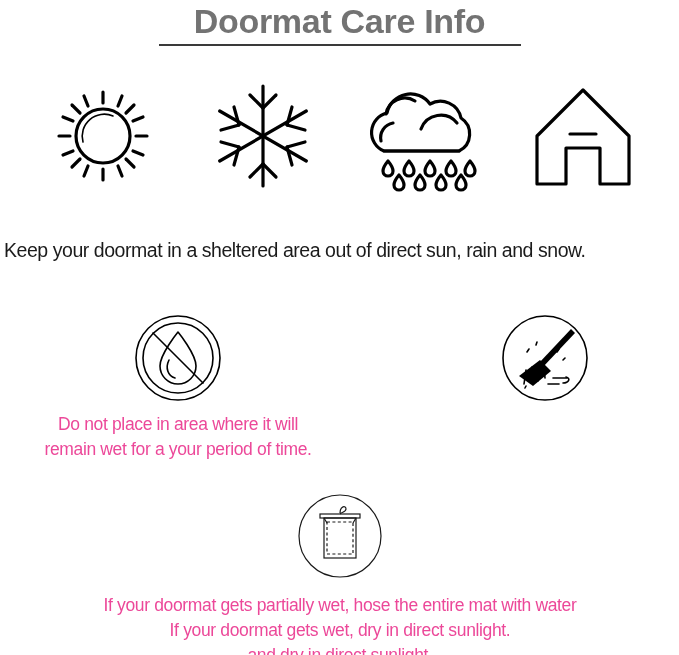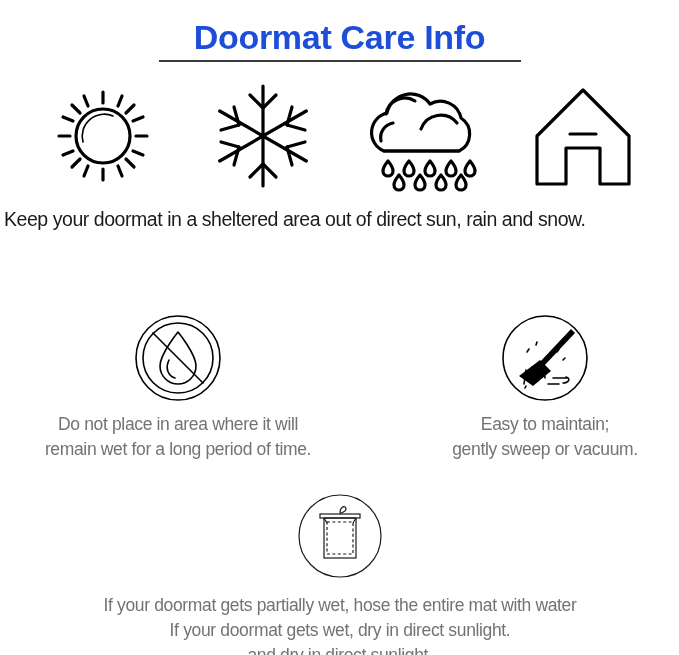--- a/index.html
+++ b/index.html
@@ -23,22 +23,22 @@
     left: 0;
     width: 679px;
     text-align: center;
   }
   .title {
     font-family: "Liberation Sans", sans-serif;
     font-weight: bold;
     font-size: 34px;
     line-height: 40px;
     letter-spacing: -0.3px;
-    color: #1d4ed8;
-    padding-top: 17px;
+    color: #737373;
+    padding-top: 1px;
   }
   .title-rule {
     width: 362px;
     height: 2px;
     background: #3a3a3a;
     margin: 3px auto 0 auto;
   }
 
   
   .icon-row {
@@ -56,21 +56,21 @@
   }
   .icon-cell svg { display: block; margin: 0 auto; overflow: visible; }
   .c1 { left: 23px; }
   .c2 { left: 183px; }
   .c3 { left: 343px; }
   .c4 { left: 503px; }
 
   
   .intro {
     position: absolute;
-    top: 204px;
+    top: 235px;
     left: 4px;
     width: 675px;
     font-family: "Liberation Sans", sans-serif;
     font-size: 19.5px;
     line-height: 30px;
     color: #1b1b1b;
     text-align: left;
     letter-spacing: -0.45px;
   }
   .intro div { white-space: nowrap; }
@@ -84,21 +84,21 @@
   .badge-right { left: 420px; top: 312px; width: 250px; }
   .badge-bottom{ left: 40px;  top: 492px; width: 600px; }
 
   .badge-art { height: 92px; }
   .badge-art svg { display: block; margin: 0 auto; overflow: visible; }
 
   .caption {
     font-family: "Liberation Sans", sans-serif;
     font-size: 17.5px;
     line-height: 25px;
-    color: #737373;
+    color: #ec4899;
     letter-spacing: -0.35px;
   }
   .caption div { white-space: nowrap; }
   .badge-left .caption  { margin-top: 8px; }
   .badge-right .caption { margin-top: 8px; }
   .badge-bottom .caption{ margin-top: 9px; font-size: 17.5px; line-height: 25px; }
 
   .stroke {
     fill: none;
     stroke: #000000;
@@ -237,21 +237,21 @@
     <svg width="92" height="92" viewBox="0 0 92 92">
       <circle class="stroke-thin" cx="46" cy="46" r="42"></circle>
       <circle class="stroke-thin" cx="46" cy="46" r="35" stroke-width="2"></circle>
       <path class="stroke-thin" stroke-width="2" d="M46 20 C46 20 64 42 64 54 A18 18 0 0 1 28 54 C28 42 46 20 46 20 Z"></path>
       <path class="stroke-thin" stroke-width="2" d="M37 48 C33 56 36 64 43 66"></path>
       <line class="stroke-thin" stroke-width="2" x1="21" y1="21" x2="71" y2="71"></line>
     </svg>
   </div>
   <div class="caption">
     <div>Do not place in area where it will</div>
-    <div>remain wet for a long period of time.</div>
+    <div>remain wet for a your period of time.</div>
   </div>
 </div>
 
 <div class="badge-block badge-right">
   <div class="badge-art">
     <svg width="92" height="92" viewBox="0 0 92 92">
       <circle class="stroke-thin" cx="46" cy="46" r="42"></circle>
 
       <path class="fill-solid" d="M72 17 L76 21 L44 55 L40 51 Z"></path>
 
@@ -271,24 +271,20 @@
 
       <g class="stroke-thin" stroke-width="2.4">
         <line x1="28" y1="40" x2="30" y2="37"></line>
         <line x1="37" y1="33" x2="38" y2="30"></line>
         <line x1="58" y1="40" x2="60" y2="37"></line>
         <line x1="64" y1="48" x2="66" y2="46"></line>
         <line x1="26" y1="76" x2="27" y2="74"></line>
       </g>
     </svg>
   </div>
-  <div class="caption">
-    <div>Easy to maintain;</div>
-    <div>gently sweep or vacuum.</div>
-  </div>
 </div>
 
 <div class="badge-block badge-bottom">
   <div class="badge-art">
     <svg width="88" height="88" viewBox="0 0 88 88">
       <circle class="stroke-hair" cx="44" cy="44" r="41"></circle>
 
       <path class="stroke-hair" d="M44 21 C44 14 50 13 50 17 C50 20 46 20 44 22"></path>
 
       <rect class="stroke-hair" x="24" y="22" width="40" height="4"></rect>

